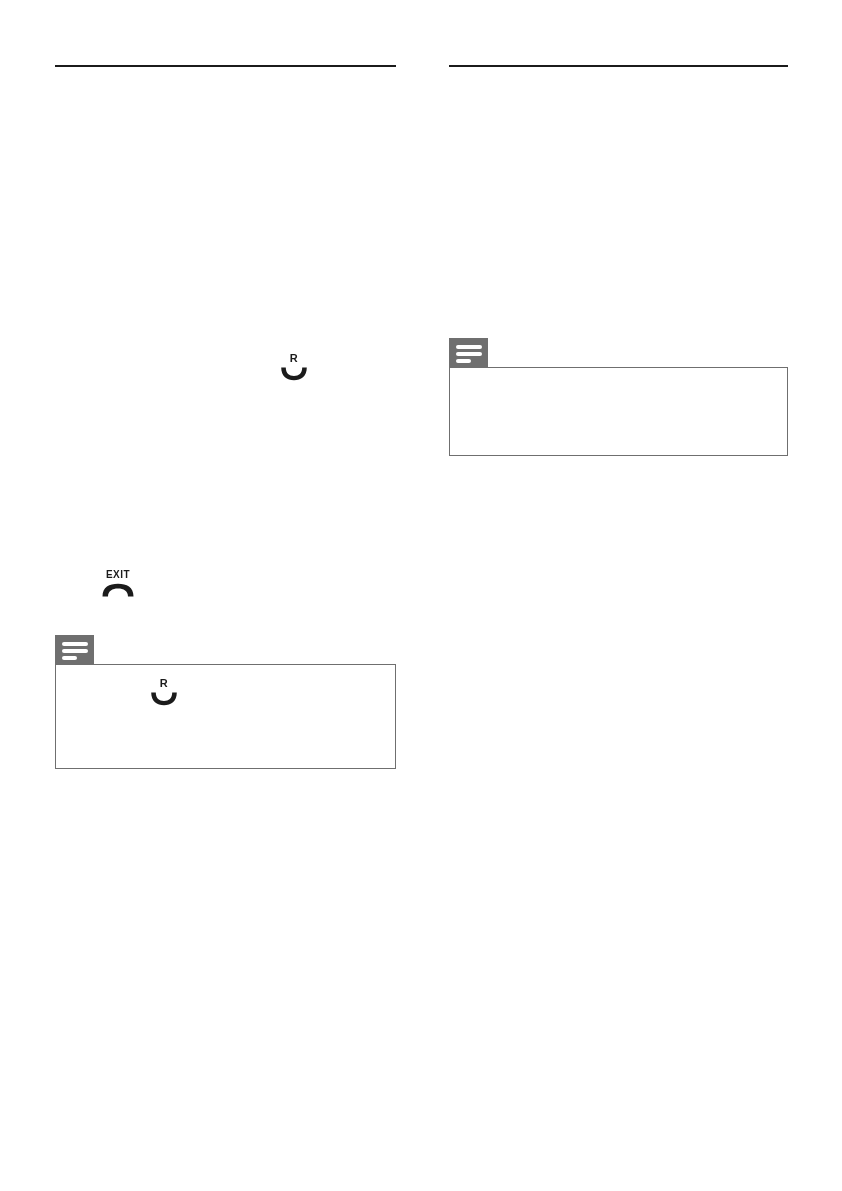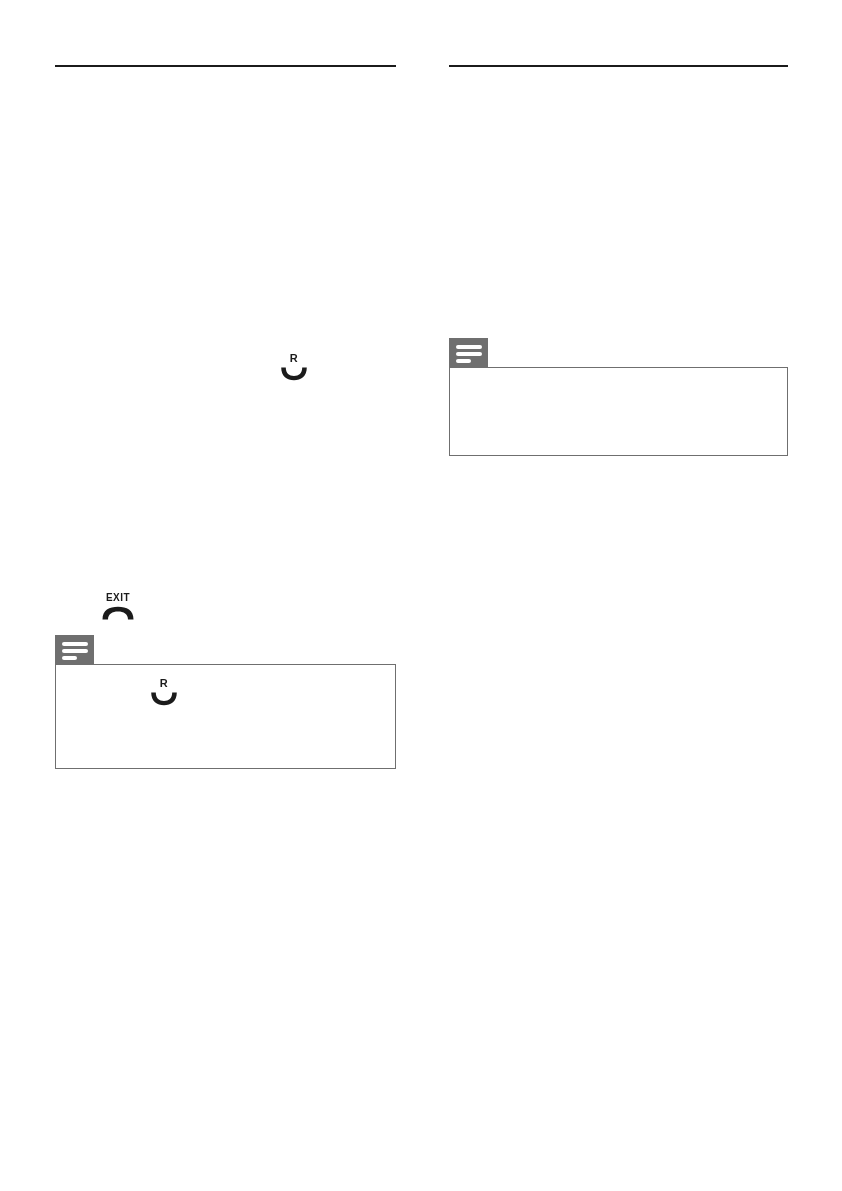--- a/index.html
+++ b/index.html
@@ -147,21 +147,21 @@
 
   
   .note-inline-icon {
     position: absolute;
     left: 88px;
     top: 12px;
   }
 
   
   #r-key-left-col  { left: 274px; top: 352px; }
-  #exit-key-left   { left: 94px;  top: 592px; }
+  #exit-key-left   { left: 94px;  top: 569px; }
 
   .sr-text { position: absolute; width: 1px; height: 1px; overflow: hidden; clip: rect(0 0 0 0); }
 </style>
 </head>
 <body>
 
 <div id="page">
 
   <div class="column left">
     <div class="col-rule left-rule"></div>

